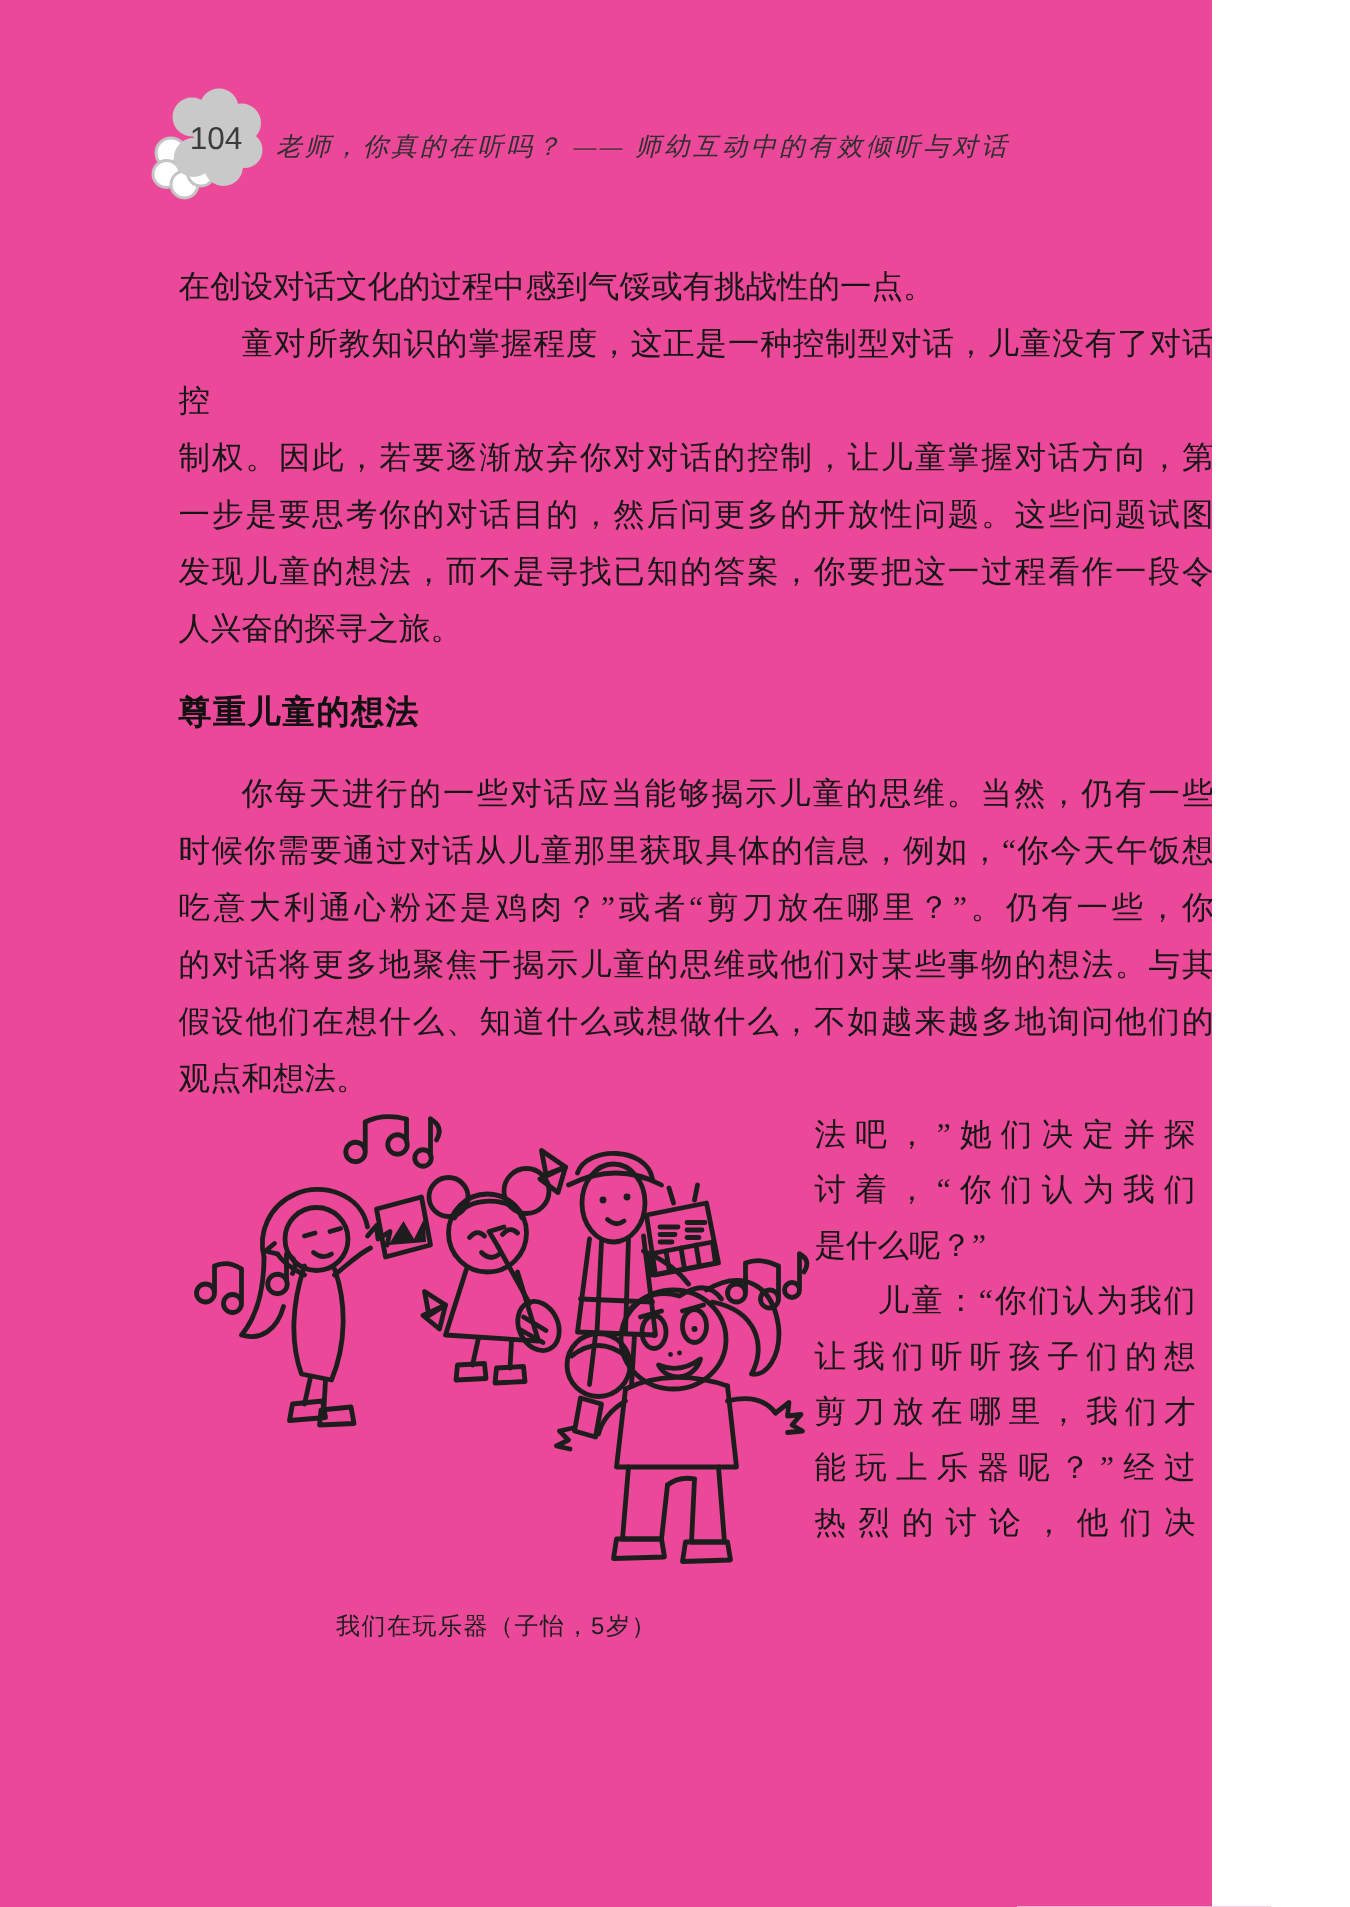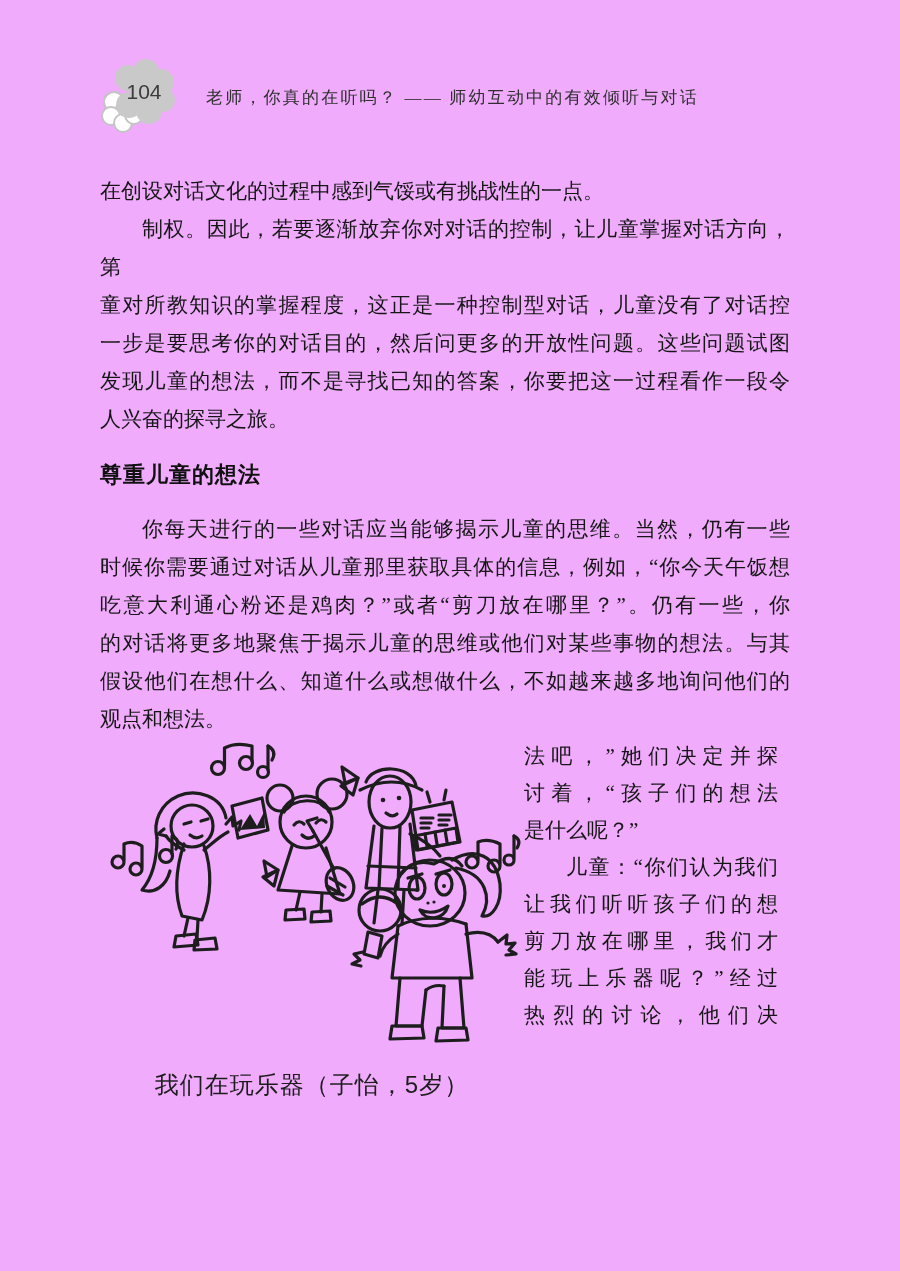--- a/index.html
+++ b/index.html
@@ -1,46 +1,46 @@
 <!DOCTYPE html>
 <html lang="zh"><head>
 <meta charset="utf-8">
 <style>
   html,body { margin:0; padding:0; background:#ffffff; }
   .page {
-    position:relative; width:900px; height:1271px; background:#f0abfc;
+    position:relative; width:808px; height:1271px; background:#ec4899;
     font-family:"Liberation Serif","DejaVu Serif",serif; color:#161616;
     overflow:hidden;
   }
   
   .running-head { position:absolute; top:58px; left:98px; display:flex; align-items:center; }
   .badge { width:86px; height:76px; flex:0 0 auto; }
   .book-title {
-    margin-left:22px; font-size:17px; letter-spacing:2.2px;
+    font-style:italic; font-size:17px; letter-spacing:2.2px;
     color:#2f2f2f; white-space:nowrap; padding-top:2px;
   }
   
-  .body-text { position:absolute; top:172px; left:100px; width:690px;
+  .body-text { position:absolute; top:172px; left:119px; width:690px;
                font-size:21px; line-height:38px; }
   .para { margin:0; }
   .para .textline { text-align:justify; text-align-last:justify; }
   .para.end .textline:last-child { text-align:justify; text-align-last:left; }
   .para.ind .textline:first-child { text-indent:2em; }
   .section-heading {
     margin:20px 0 0 0; font-family:"Liberation Sans","DejaVu Sans",sans-serif;
     font-size:22px; line-height:34px; font-weight:bold; color:#111; letter-spacing:1px;
   }
   .after-heading { margin-top:18px; }
   
   .figure-row { display:flex; align-items:flex-start; }
   .figure-block { width:424px; flex:0 0 auto; margin:0; }
   .drawing { display:block; width:424px; height:322px; margin-top:0px; }
   .figure-caption {
     text-align:center; font-family:"Liberation Sans","DejaVu Sans",sans-serif;
-    font-size:24px; letter-spacing:1px; color:#1d1d1d; margin-top:6px;
+    font-size:16px; letter-spacing:1px; color:#1d1d1d; margin-top:6px;
   }
   .right-col { width:254px; flex:0 0 auto; line-height:37px; }
   .ink { stroke:#1d1d1d; stroke-width:3.2; fill:none; stroke-linecap:round; stroke-linejoin:round; }
 </style>
 </head>
 <body>
 
 <div class="page">
 
   <div class="running-head">
@@ -68,22 +68,22 @@
     <div class="book-title">老师，你真的在听吗？ —— 师幼互动中的有效倾听与对话</div>
   </div>
 
   <div class="body-text">
 
     <div class="para end">
         <div class="textline">在创设对话文化的过程中感到气馁或有挑战性的一点。</div>
       </div>
 
     <div class="para ind end">
+        <div class="textline">童对所教知识的掌握程度，这正是一种控制型对话，儿童没有了对话控</div>
         <div class="textline">制权。因此，若要逐渐放弃你对对话的控制，让儿童掌握对话方向，第</div>
-        <div class="textline">童对所教知识的掌握程度，这正是一种控制型对话，儿童没有了对话控</div>
         <div class="textline">一步是要思考你的对话目的，然后问更多的开放性问题。这些问题试图</div>
         <div class="textline">发现儿童的想法，而不是寻找已知的答案，你要把这一过程看作一段令</div>
         <div class="textline">人兴奋的探寻之旅。</div>
       </div>
 
     <h2 class="section-heading">尊重儿童的想法</h2>
 
     <div class="para ind end after-heading">
         <div class="textline">你每天进行的一些对话应当能够揭示儿童的思维。当然，仍有一些</div>
         <div class="textline">时候你需要通过对话从儿童那里获取具体的信息，例如，“你今天午饭想</div>
@@ -228,21 +228,21 @@
               <path d="M263,214 l-9,2 l6,6 l-8,4 l9,2"></path>
             </g>
           </g>
         </svg>
         <figcaption class="figure-caption">我们在玩乐器（子怡，5岁）</figcaption>
       </figure>
 
       <div class="right-col">
         <div class="para end">
             <div class="textline">法吧，”她们决定并探</div>
-            <div class="textline">讨着，“孩子们的想法</div>
+            <div class="textline">讨着，“你们认为我们</div>
             <div class="textline">是什么呢？”</div>
           </div>
         <div class="para ind cont">
             <div class="textline">儿童：“你们认为我们</div>
             <div class="textline">让我们听听孩子们的想</div>
             <div class="textline">剪刀放在哪里，我们才</div>
             <div class="textline">能玩上乐器呢？”经过</div>
             <div class="textline">热烈的讨论，他们决</div>
           </div>
       </div>

